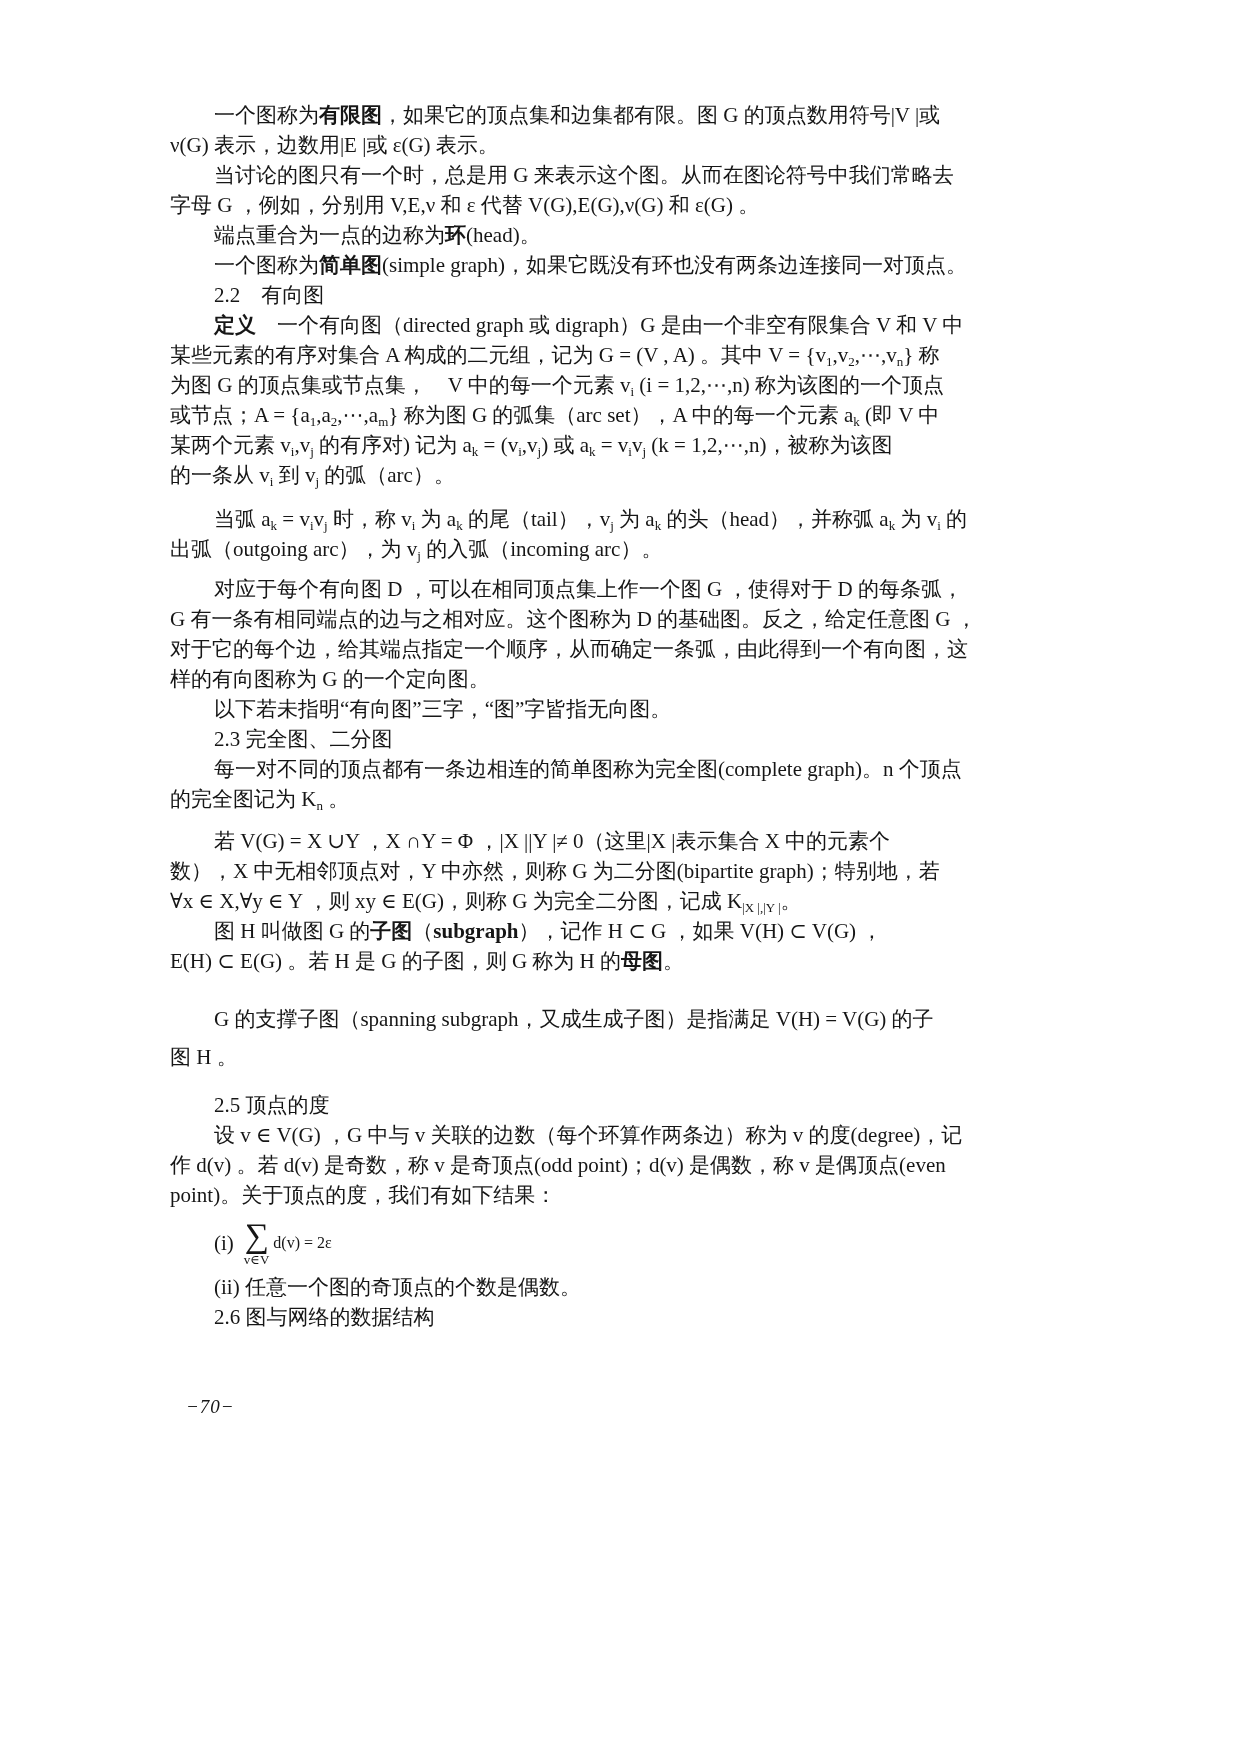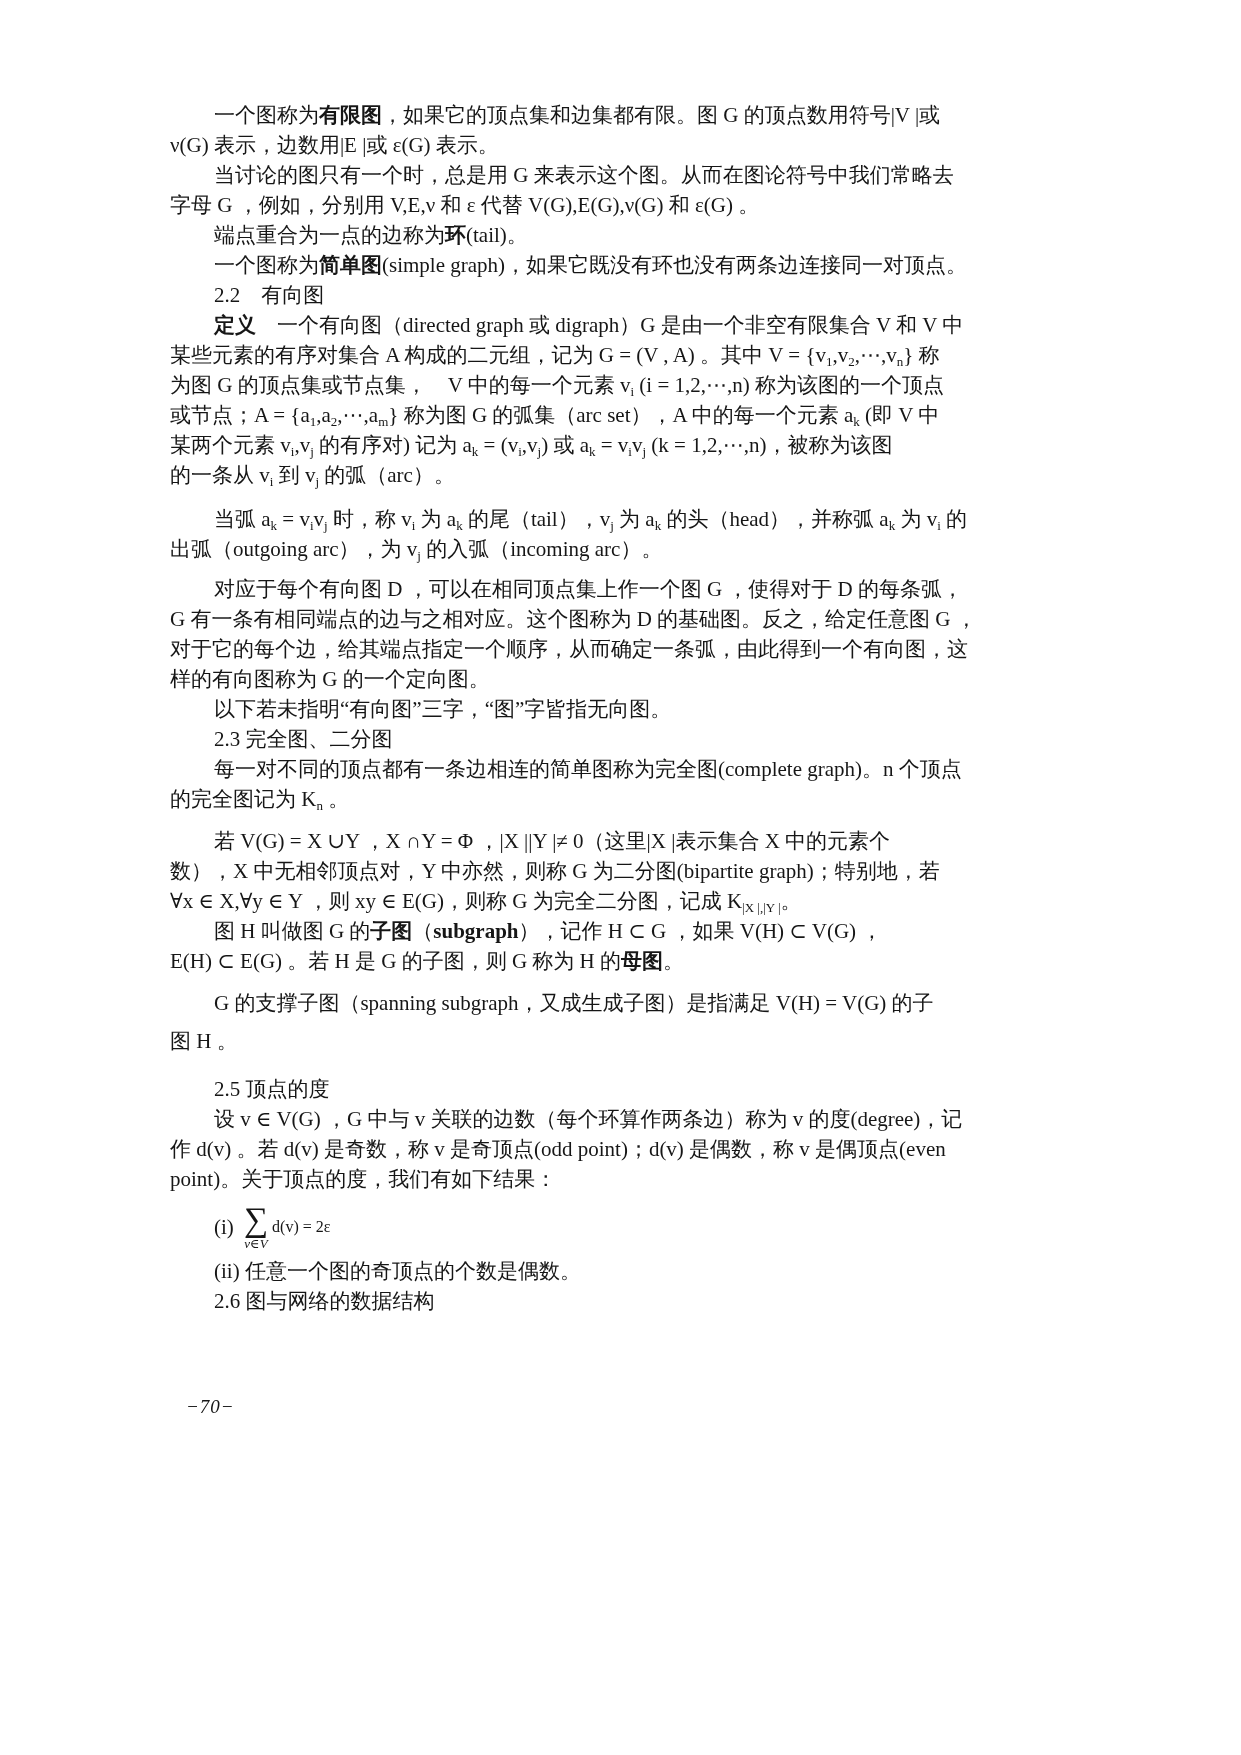--- a/index.html
+++ b/index.html
@@ -34,40 +34,40 @@
     padding-left:44px;
   }
   .formula .formula-label { margin-right:10px; }
   .sigma-wrap {
     display:inline-flex;
     flex-direction:column;
     align-items:center;
     margin-right:4px;
   }
   .sigma { font-size:34px; line-height:32px; }
-  .sum-limits { font-size:13px; line-height:13px; margin-top:1px;font-style:italic; }
+  .sum-limits { font-size:13px; line-height:13px; margin-top:1px; }
   .expr { font-size:16px; }
   .page-number {
     position:absolute;
     left:186px; top:1396px;
     font-size:19px;
     letter-spacing:1px;
     font-style:italic;
   }
 </style>
 </head>
 <body>
 
 <div class="page">
   <div class="content" id="content">
       <p class="line indent"><span>一个图称为</span><b>有限图</b><span>，如果它的顶点集和边集都有限。图 G 的顶点数用符号|V |或</span></p>
       <p class="line"><span>ν(G) 表示，边数用|E |或 ε(G) 表示。</span></p>
       <p class="line indent"><span>当讨论的图只有一个时，总是用 G 来表示这个图。从而在图论符号中我们常略去</span></p>
       <p class="line"><span>字母 G ，例如，分别用 V,E,ν 和 ε 代替 V(G),E(G),ν(G) 和 ε(G) 。</span></p>
-      <p class="line indent"><span>端点重合为一点的边称为</span><b>环</b><span>(tail)。</span></p>
+      <p class="line indent"><span>端点重合为一点的边称为</span><b>环</b><span>(head)。</span></p>
       <p class="line indent"><span>一个图称为</span><b>简单图</b><span>(simple graph)，如果它既没有环也没有两条边连接同一对顶点。</span></p>
       <p class="line indent"><span>2.2　有向图</span></p>
       <p class="line indent"><b>定义</b><span>　一个有向图（directed graph 或  digraph）G 是由一个非空有限集合 V 和 V 中</span></p>
       <p class="line"><span>某些元素的有序对集合 A 构成的二元组，记为 G = (V , A) 。其中 V = {v</span><sub>1</sub><span>,v</span><sub>2</sub><span>,⋯,v</span><sub>n</sub><span>} 称</span></p>
       <p class="line"><span>为图 G 的顶点集或节点集，　V 中的每一个元素 v</span><sub>i</sub><span> (i = 1,2,⋯,n) 称为该图的一个顶点</span></p>
       <p class="line"><span>或节点；A = {a</span><sub>1</sub><span>,a</span><sub>2</sub><span>,⋯,a</span><sub>m</sub><span>} 称为图 G 的弧集（arc set），A 中的每一个元素 a</span><sub>k</sub><span> (即 V 中</span></p>
       <p class="line"><span>某两个元素 v</span><sub>i</sub><span>,v</span><sub>j</sub><span> 的有序对) 记为 a</span><sub>k</sub><span> = (v</span><sub>i</sub><span>,v</span><sub>j</sub><span>) 或 a</span><sub>k</sub><span> = v</span><sub>i</sub><span>v</span><sub>j</sub><span> (k = 1,2,⋯,n)，被称为该图</span></p>
       <p class="line"><span>的一条从 v</span><sub>i</sub><span> 到 v</span><sub>j</sub><span> 的弧（arc）。</span></p>
       <p class="line indent" style="margin-top: 14px;"><span>当弧 a</span><sub>k</sub><span> = v</span><sub>i</sub><span>v</span><sub>j</sub><span> 时，称 v</span><sub>i</sub><span> 为 a</span><sub>k</sub><span> 的尾（tail），v</span><sub>j</sub><span> 为 a</span><sub>k</sub><span> 的头（head），并称弧 a</span><sub>k</sub><span> 为 v</span><sub>i</sub><span> 的</span></p>
       <p class="line"><span>出弧（outgoing arc），为 v</span><sub>j</sub><span> 的入弧（incoming arc）。</span></p>
@@ -77,21 +77,21 @@
       <p class="line"><span>样的有向图称为 G 的一个定向图。</span></p>
       <p class="line indent"><span>以下若未指明“有向图”三字，“图”字皆指无向图。</span></p>
       <p class="line indent"><span>2.3 完全图、二分图</span></p>
       <p class="line indent"><span>每一对不同的顶点都有一条边相连的简单图称为完全图(complete graph)。n 个顶点</span></p>
       <p class="line"><span>的完全图记为 K</span><sub>n</sub><span> 。</span></p>
       <p class="line indent" style="margin-top: 12px;"><span>若 V(G) = X ∪Y ，X ∩Y = Φ ，|X ||Y |≠ 0（这里|X |表示集合 X 中的元素个</span></p>
       <p class="line"><span>数），X 中无相邻顶点对，Y 中亦然，则称 G 为二分图(bipartite graph)；特别地，若</span></p>
       <p class="line"><span>∀x ∈ X,∀y ∈ Y ，则 xy ∈ E(G)，则称 G 为完全二分图，记成 K</span><sub>|X |,|Y |</sub><span>。</span></p>
       <p class="line indent"><span>图 H 叫做图 G 的</span><b>子图</b><span>（</span><b>subgraph</b><span>），记作 H ⊂ G ，如果 V(H) ⊂ V(G) ，</span></p>
       <p class="line"><span>E(H) ⊂ E(G) 。若 H 是 G 的子图，则 G 称为 H 的</span><b>母图</b><span>。</span></p>
-      <p class="line indent" style="margin-top: 12px;"><span>G 的支撑子图（spanning subgraph，又成生成子图）是指满足 V(H) = V(G) 的子</span></p>
+      <p class="line indent" style="margin-top: 28px;"><span>G 的支撑子图（spanning subgraph，又成生成子图）是指满足 V(H) = V(G) 的子</span></p>
       <p class="line" style="margin-top: 8px;"><span>图 H 。</span></p>
       <p class="line indent" style="margin-top: 18px;"><span>2.5 顶点的度</span></p>
       <p class="line indent"><span>设 v ∈ V(G) ，G 中与 v 关联的边数（每个环算作两条边）称为 v 的度(degree)，记</span></p>
       <p class="line"><span>作 d(v) 。若 d(v) 是奇数，称 v 是奇顶点(odd point)；d(v) 是偶数，称 v 是偶顶点(even</span></p>
       <p class="line"><span>point)。关于顶点的度，我们有如下结果：</span></p>
       <div class="formula">
         <span class="formula-label">(i)</span>
         <span class="sigma-wrap">
           <span class="sigma">∑</span>
           <span class="sum-limits">v∈V</span>

